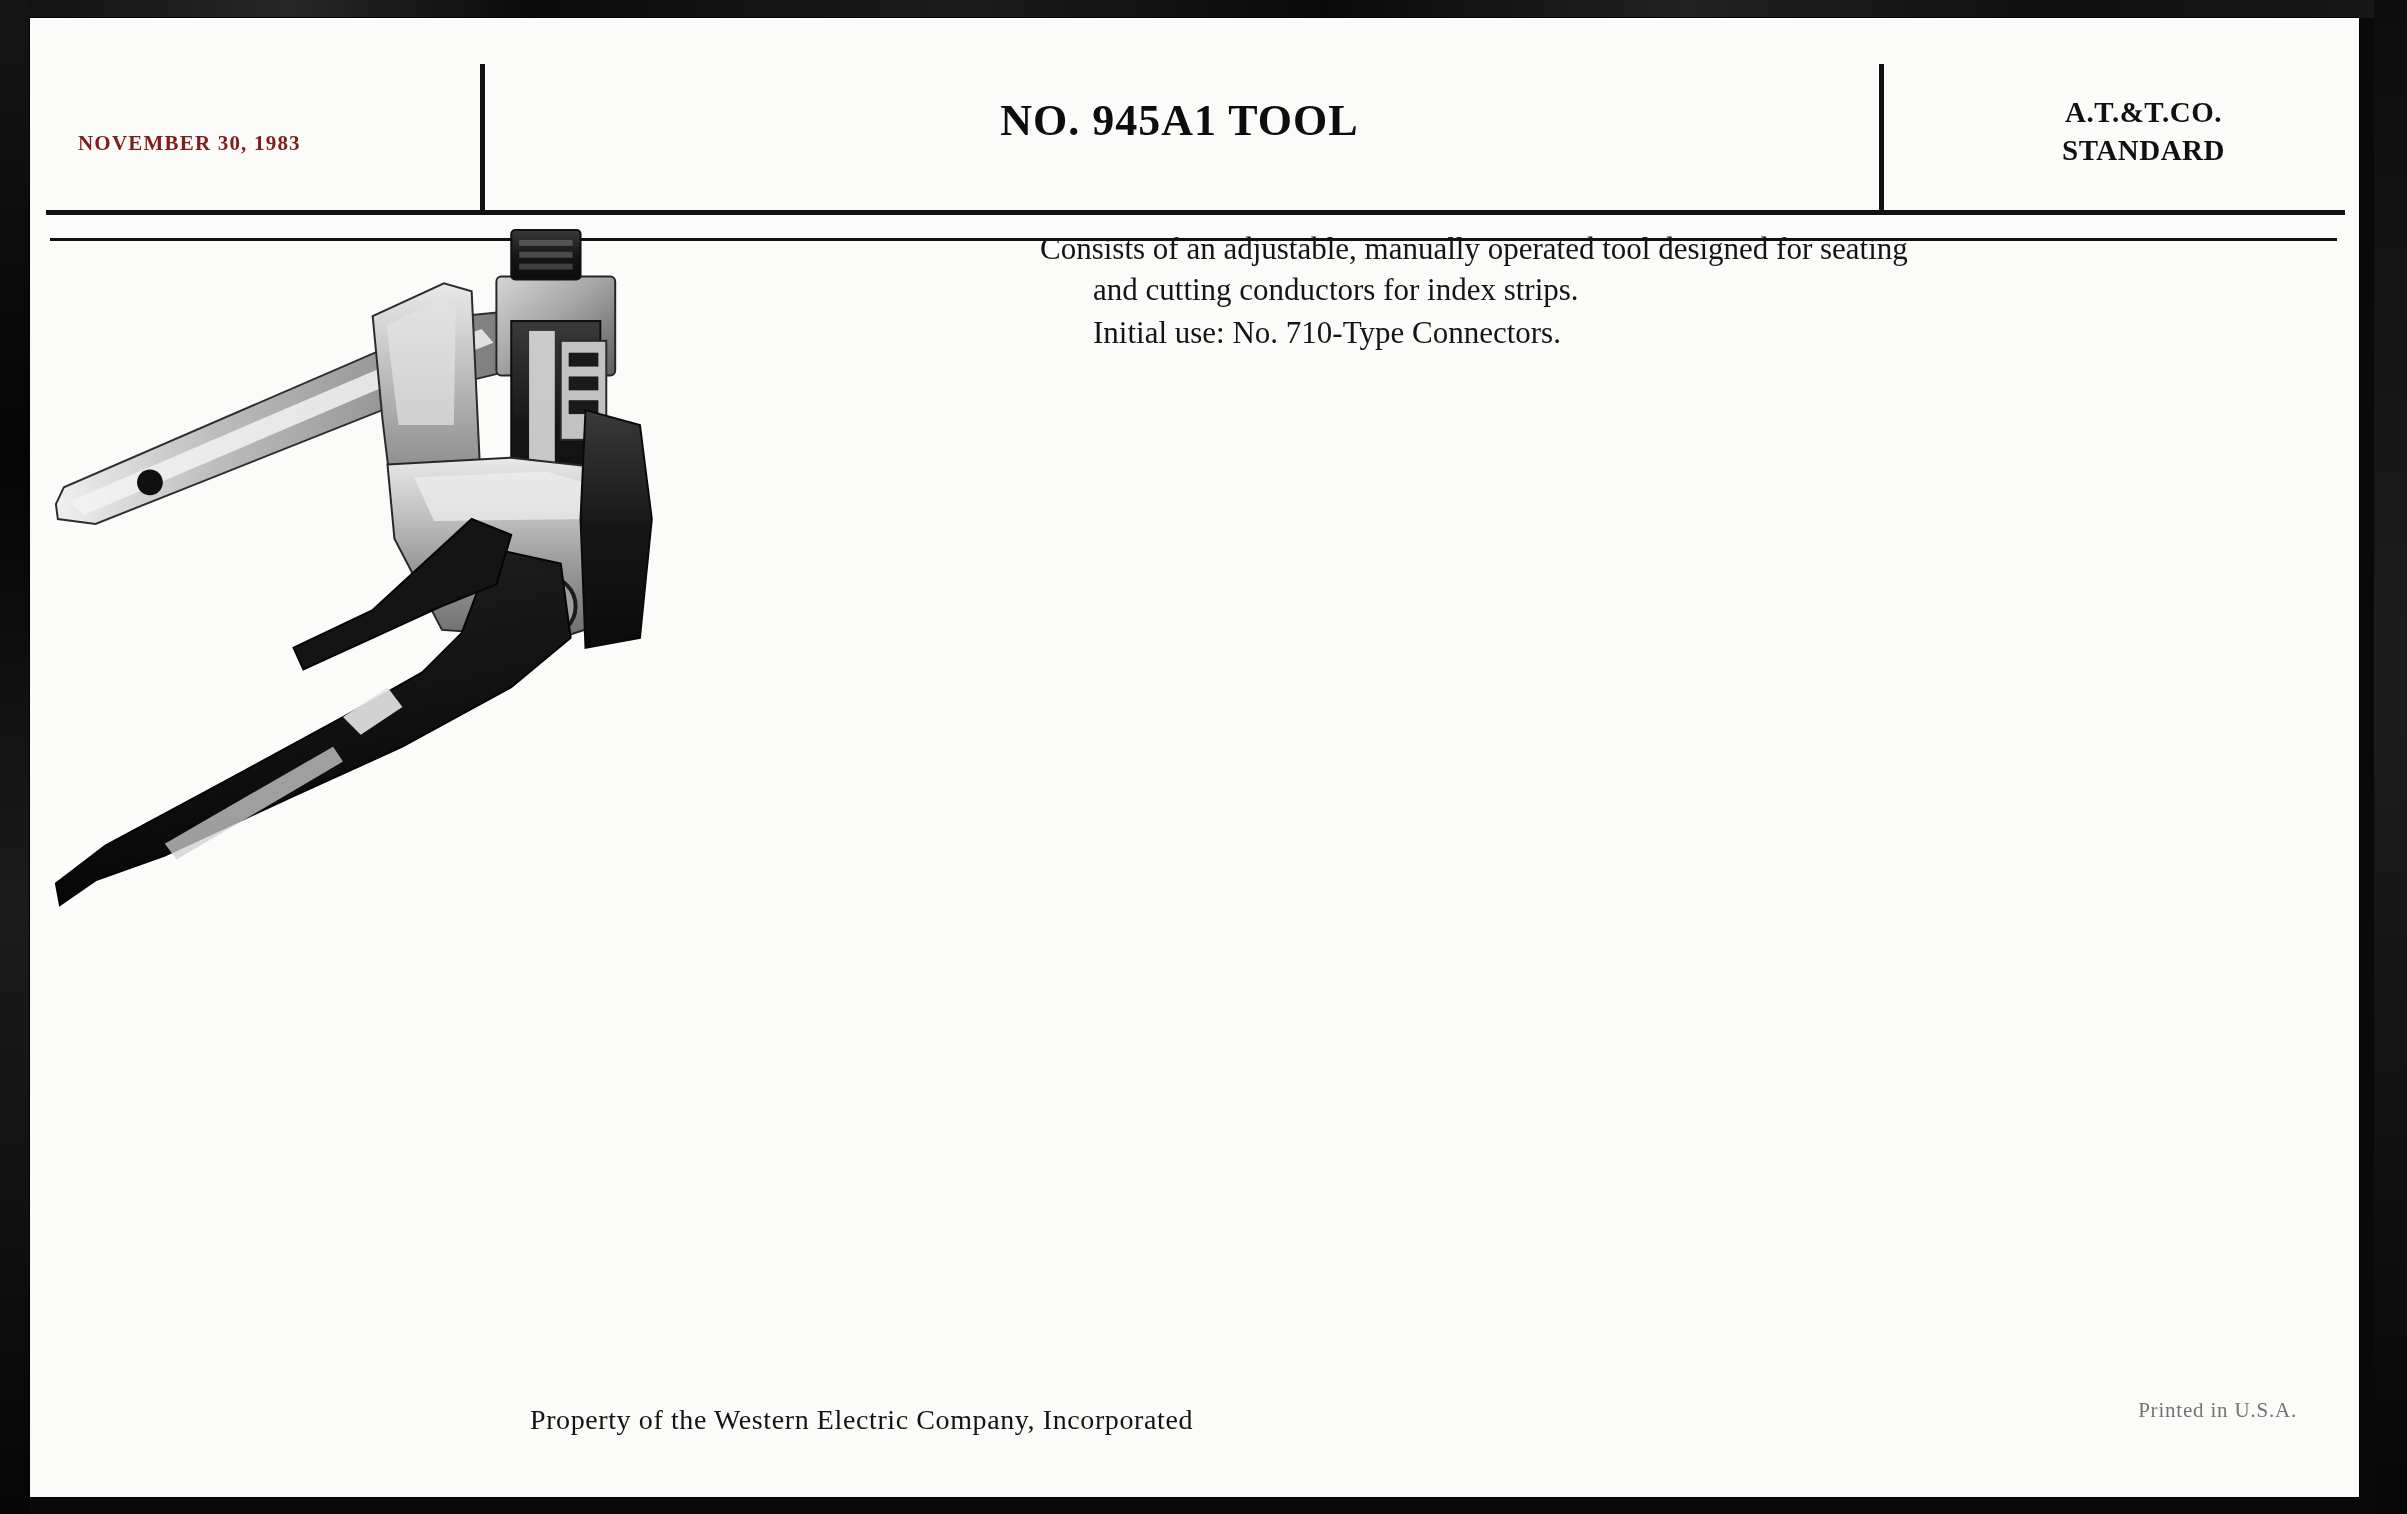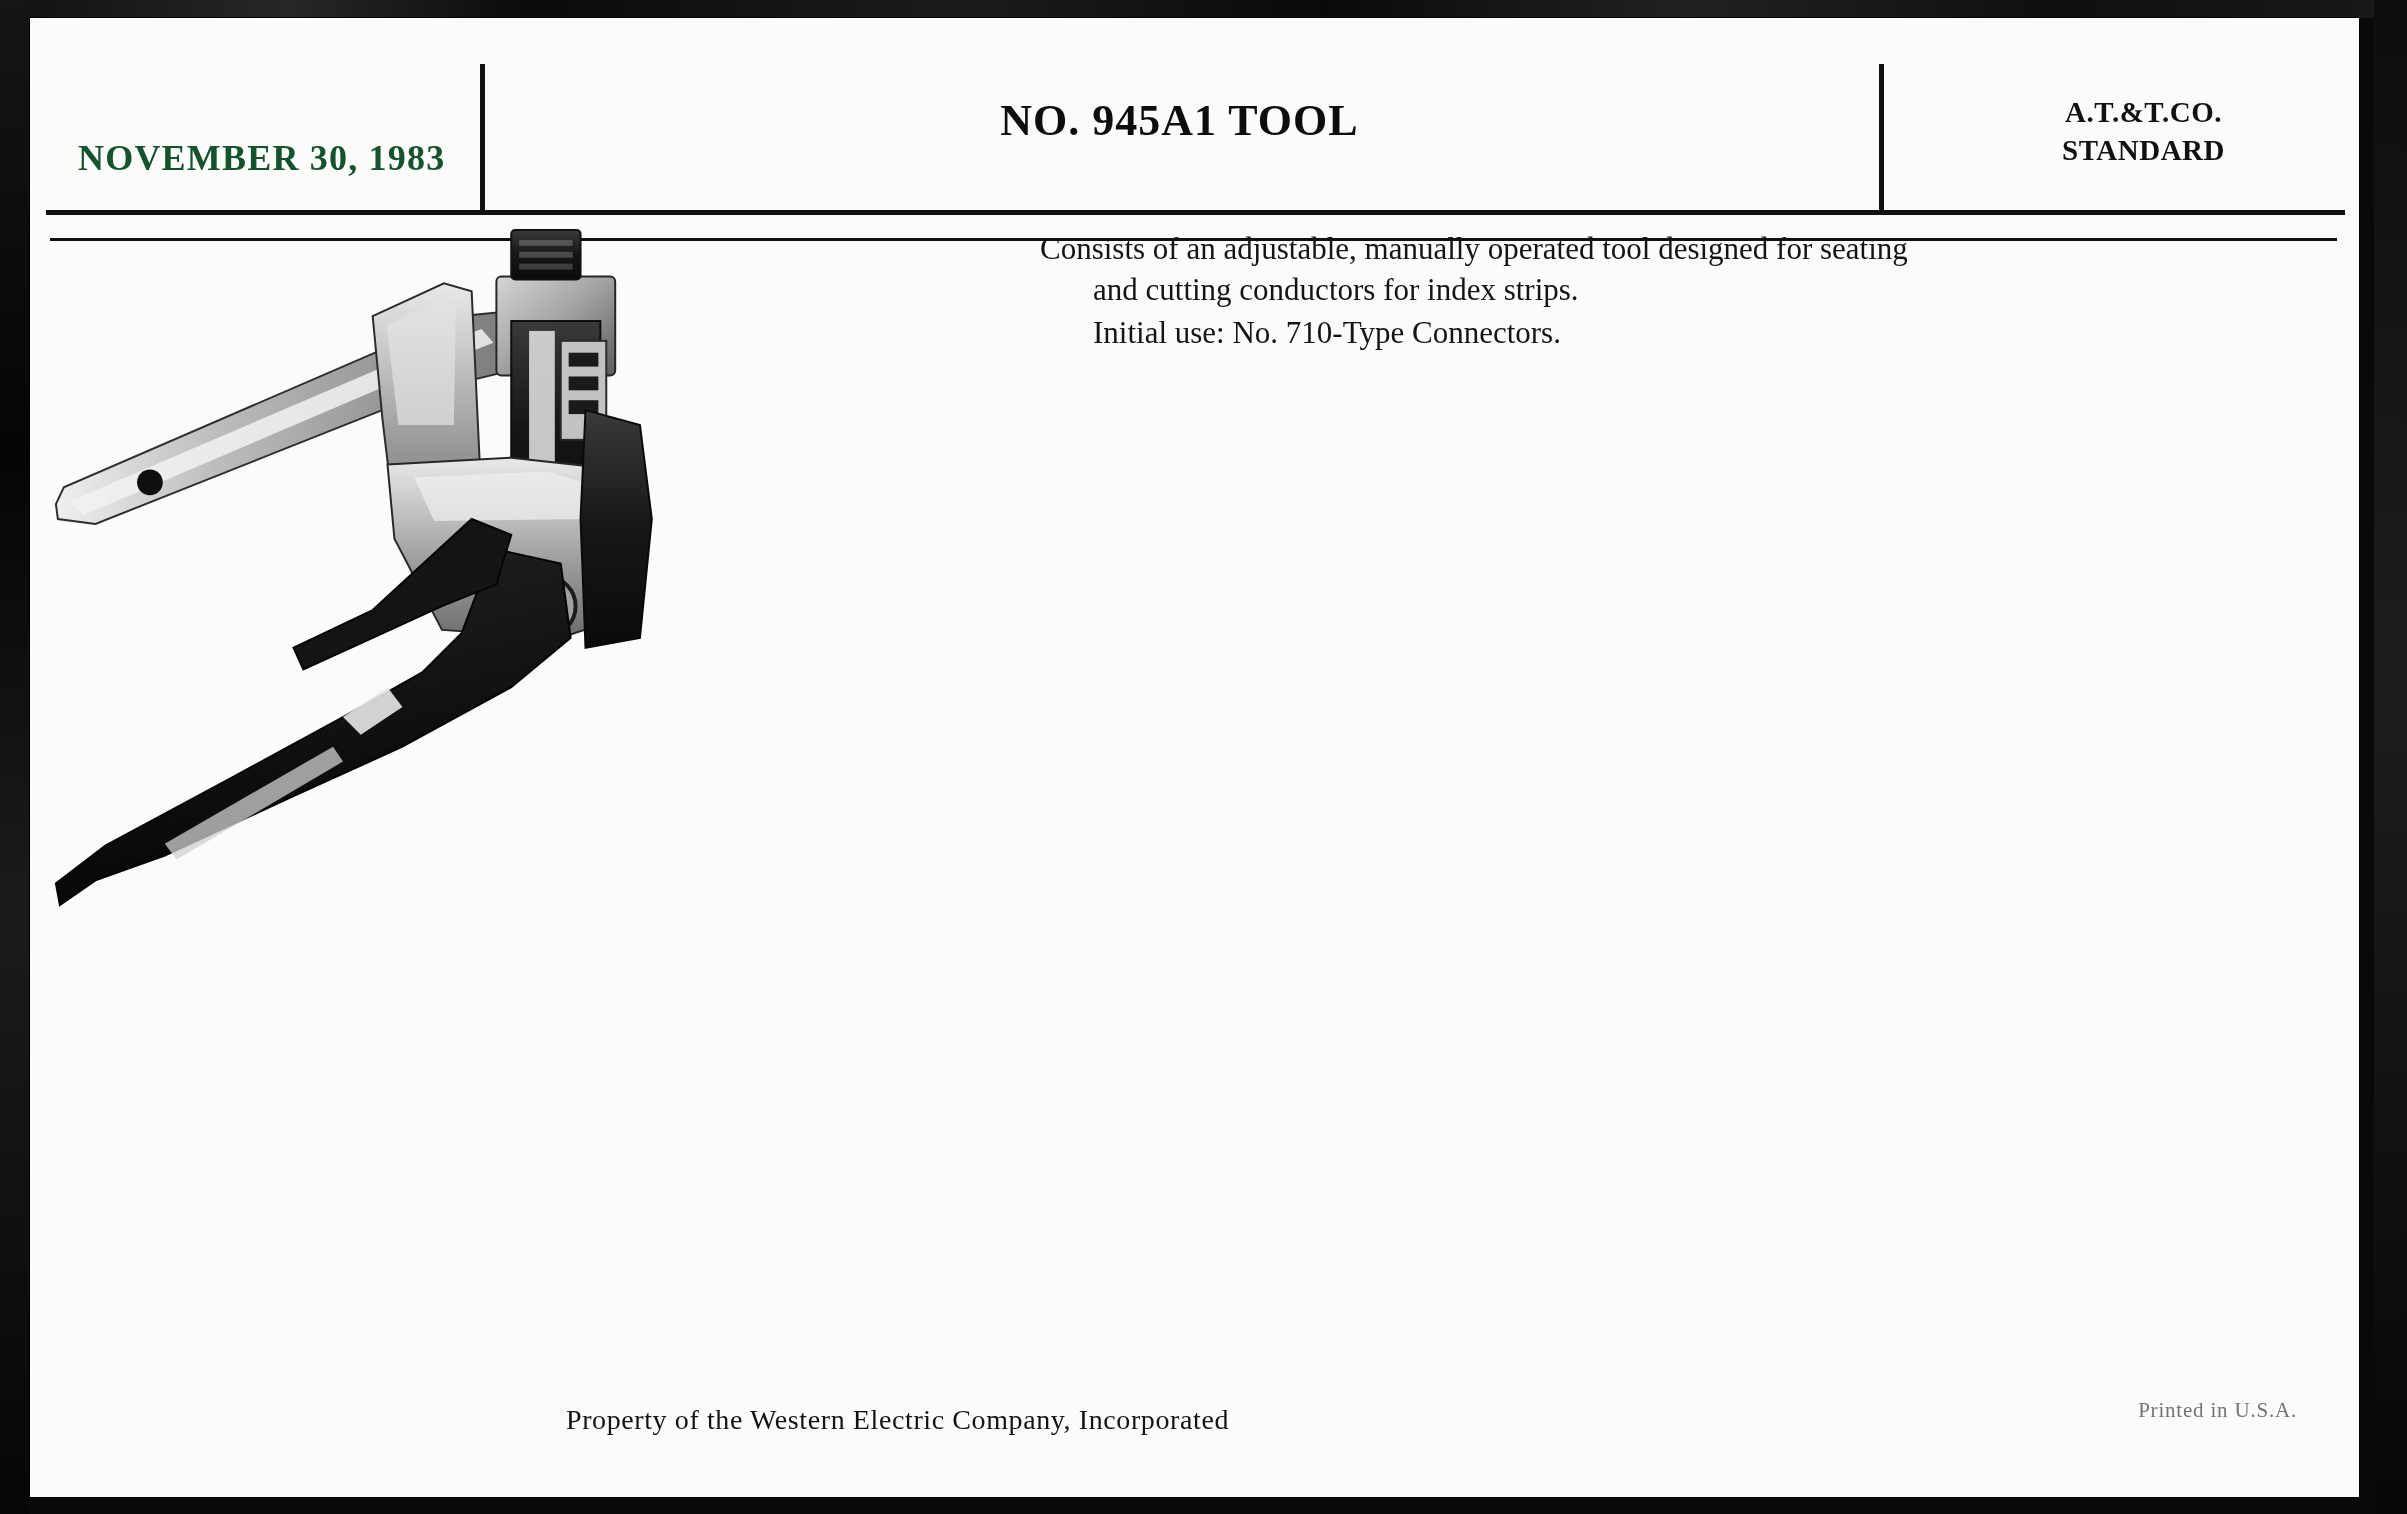--- a/index.html
+++ b/index.html
@@ -80,26 +80,26 @@
     width: 5px;
     height: 147px;
     background: #111;
   }
   .vrule.left  { left: 450px; }
   .vrule.right { left: 1849px; }
 
   .date {
     position: absolute;
     left: 48px;
-    top: 119px;
+    top: 113px;
     font-family: "Liberation Serif", serif;
     font-weight: bold;
-    font-size: 36px;
+    font-size: 21px;
     letter-spacing: 1.2px;
-    color: #14532d;
+    color: #7f1d1d;
   }
   .doc-title {
     position: absolute;
     left: 450px;
     top: 77px;
     width: 1399px;
     text-align: center;
     font-family: Liberation Serif, serif;
     font-weight: bold;
     font-size: 44px;
@@ -160,21 +160,20 @@
   .footer-left {
     position: absolute;
     left: 0;
     top: 1386px;
     width: 1663px;
     text-align: center;
     font-family: "Liberation Serif", serif;
     font-size: 28px;
     letter-spacing: 0.6px;
     color: #131313;
-    padding-left: 36px;
   }
   .footer-right {
     position: absolute;
     right: 62px;
     top: 1380px;
     font-family: "Liberation Serif", serif;
     font-size: 21px;
     letter-spacing: 0.8px;
     color: #737373;
   }

